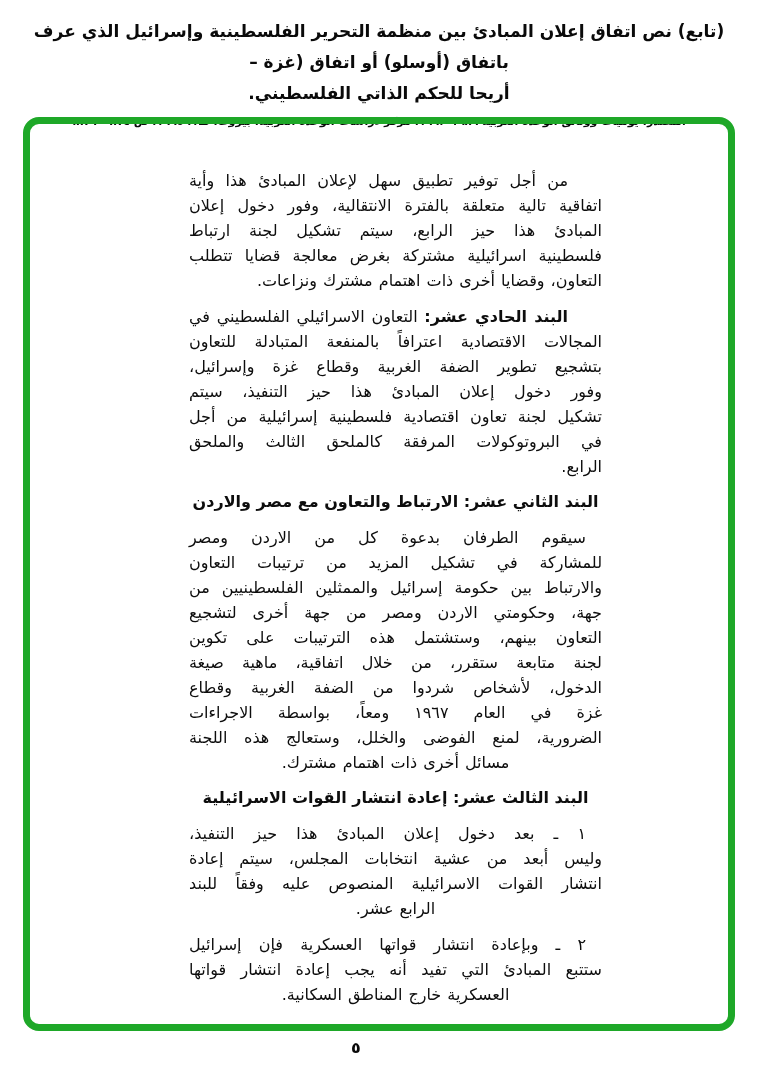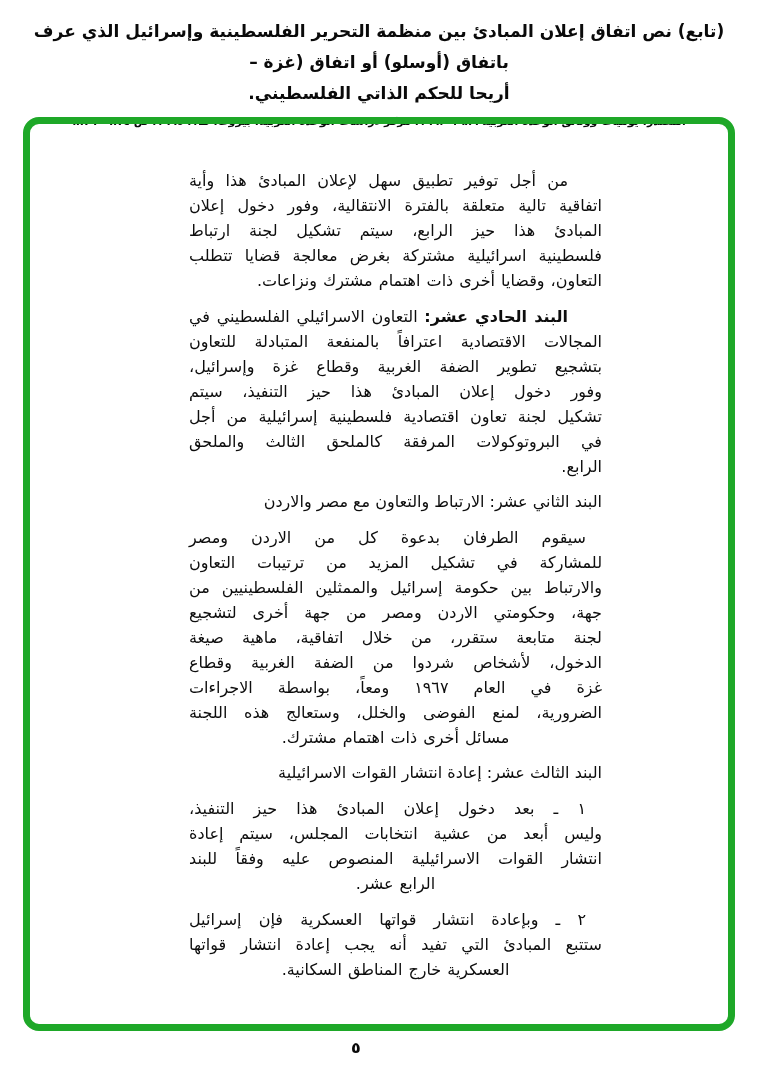--- a/index.html
+++ b/index.html
@@ -54,23 +54,23 @@
     line-height: 25px;
     text-align: justify;
     text-align-last: justify;
     word-spacing: 1px;
   }
   .line.first-indent { padding-right: 34px; box-sizing: border-box; }
   .line.small-indent { padding-right: 16px; box-sizing: border-box; }
   .line.last-right  { text-align-last: right; }
   .line.last-center { text-align-last: center; padding-right: 0; }
   .section-heading {
-    font-weight: normal;
+    font-weight: bold;
     line-height: 25px;
-    text-align: right;
+    text-align: center;
     margin: 0 0 10px 0;
   }
   .runin-label { font-weight: bold; }
   
   .page-number {
     position: absolute;
     top: 1038px; left: 23px;
     width: 666px;
     text-align: center;
     font-weight: bold;
@@ -110,20 +110,21 @@
     <div class="line last-right">الرابع.</div>
   </div>
 
   <div class="section-heading">البند الثاني عشر: الارتباط والتعاون مع مصر والاردن</div>
 
   <div class="para">
     <div class="line small-indent">سيقوم الطرفان بدعوة كل من الاردن ومصر</div>
     <div class="line">للمشاركة في تشكيل المزيد من ترتيبات التعاون</div>
     <div class="line">والارتباط بين حكومة إسرائيل والممثلين الفلسطينيين من</div>
     <div class="line">جهة، وحكومتي الاردن ومصر من جهة أخرى لتشجيع</div>
+    <div class="line">التعاون بينهم، وستشتمل هذه الترتيبات على تكوين</div>
     <div class="line">لجنة متابعة ستقرر، من خلال اتفاقية، ماهية صيغة</div>
     <div class="line">الدخول، لأشخاص شردوا من الضفة الغربية وقطاع</div>
     <div class="line">غزة في العام ١٩٦٧ ومعاً، بواسطة الاجراءات</div>
     <div class="line">الضرورية، لمنع الفوضى والخلل، وستعالج هذه اللجنة</div>
     <div class="line last-center">مسائل أخرى ذات اهتمام مشترك.</div>
   </div>
 
   <div class="section-heading">البند الثالث عشر: إعادة انتشار القوات الاسرائيلية</div>
 
   <div class="para">

